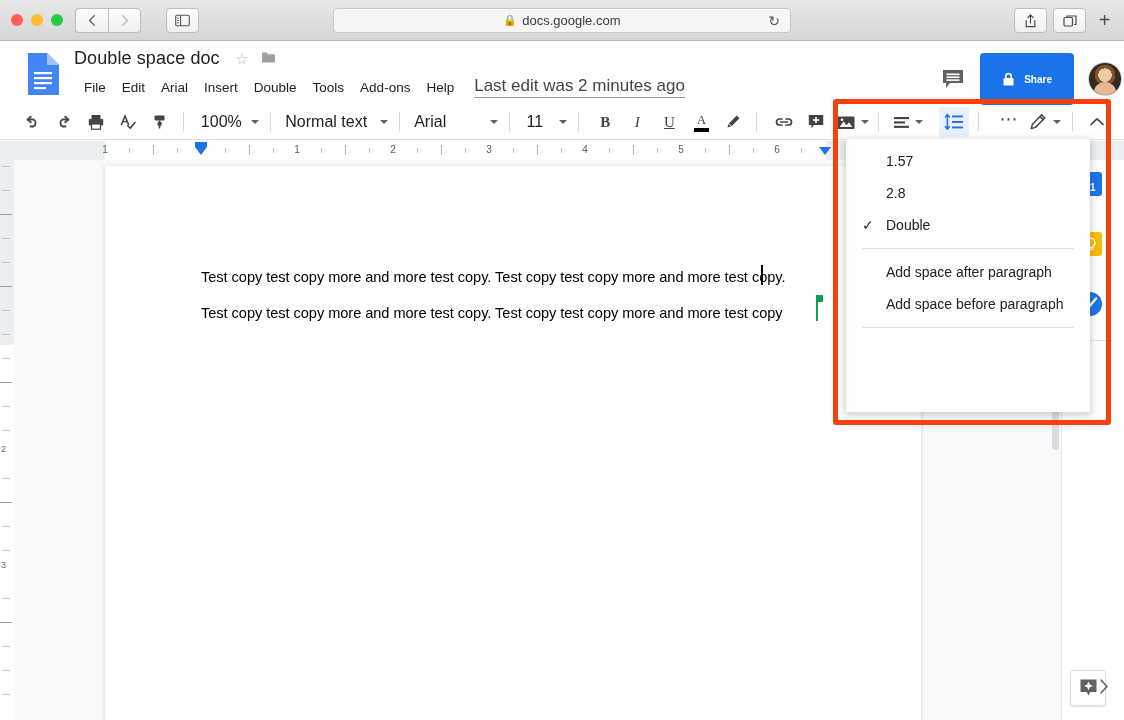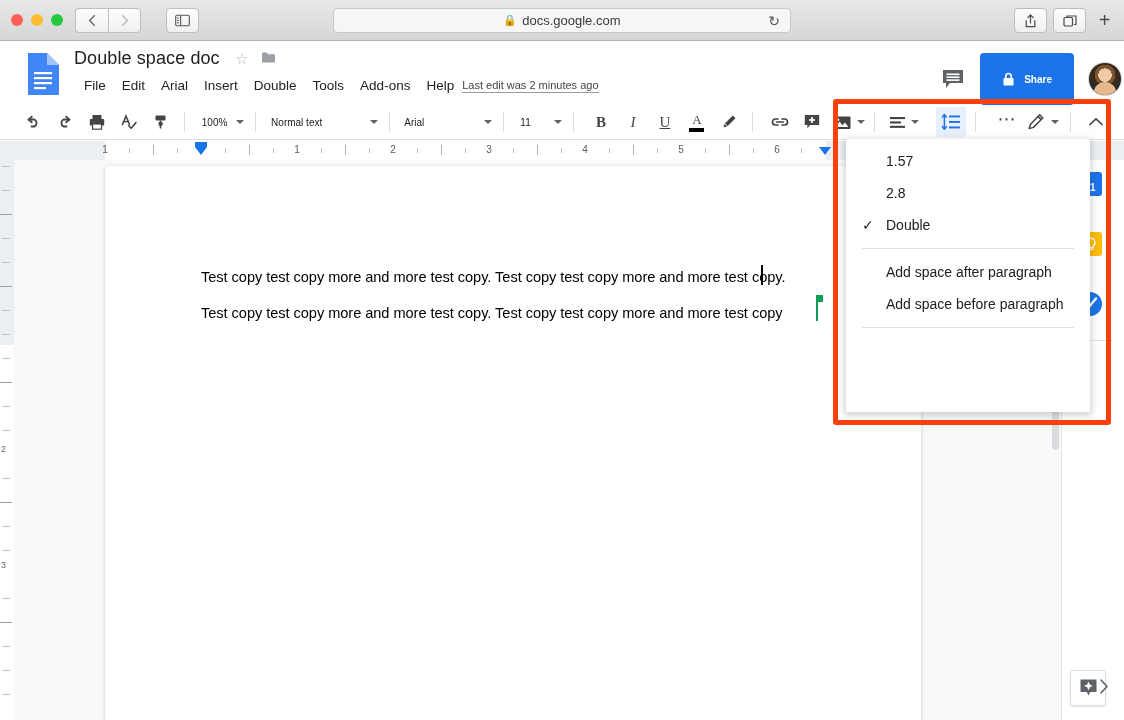--- a/index.html
+++ b/index.html
@@ -82,21 +82,21 @@
   .title-icons { display: inline-block; margin-left: 11px; vertical-align: middle; }
   .star-icon { color: #b9b9b9; font-size: 15px; margin-right: 8px; }
   .folder-icon { display: inline-block; }
   .menu-bar {
     position: absolute; left: 64px; top: 35px;
     display: flex; align-items: center; gap: 0;
     font-size: 13.5px; color: #222;
   }
   .menu-item { padding: 2px 8px; cursor: default; }
   .last-edit {
-    font-size: 11px; color: #444;
+    margin-left: 12px; font-size: 17px; color: #444;
     border-bottom: 1px solid #9a9a9a; padding-bottom: 1px;
   }
   .header-right {
     position: absolute; right: 14px; top: 12px;
     display: flex; align-items: center; gap: 14px;
   }
   .comment-btn { width: 26px; height: 26px; display:flex; align-items:center; justify-content:center;}
   .share-btn {
     background: #1a73e8; color: #fff;
     height: 52px; border-radius: 4px;
@@ -128,21 +128,21 @@
     border-bottom: 1px solid #e0e0e0;
   }
   .tb-btn {
     height: 28px; min-width: 28px;
     display: flex; align-items: center; justify-content: center;
     color: #444; margin: 0 2px; border-radius: 2px;
   }
   .tb-sep { width: 1px; height: 20px; background: #dadada; margin: 0 7px; }
   .tb-dropdown {
     display: flex; align-items: center; height: 26px;
-    font-size: 10px; color: #222; padding: 0 4px;
+    font-size: 16px; color: #222; padding: 0 4px;
   }
   .tb-dropdown .label { white-space: nowrap; }
   .caret {
     width: 0; height: 0;
     border-left: 4px solid transparent; border-right: 4px solid transparent;
     border-top: 4px solid #5f6368;
     margin-left: 9px;
   }
   .tb-active { background: #e8f0fe; }
 

